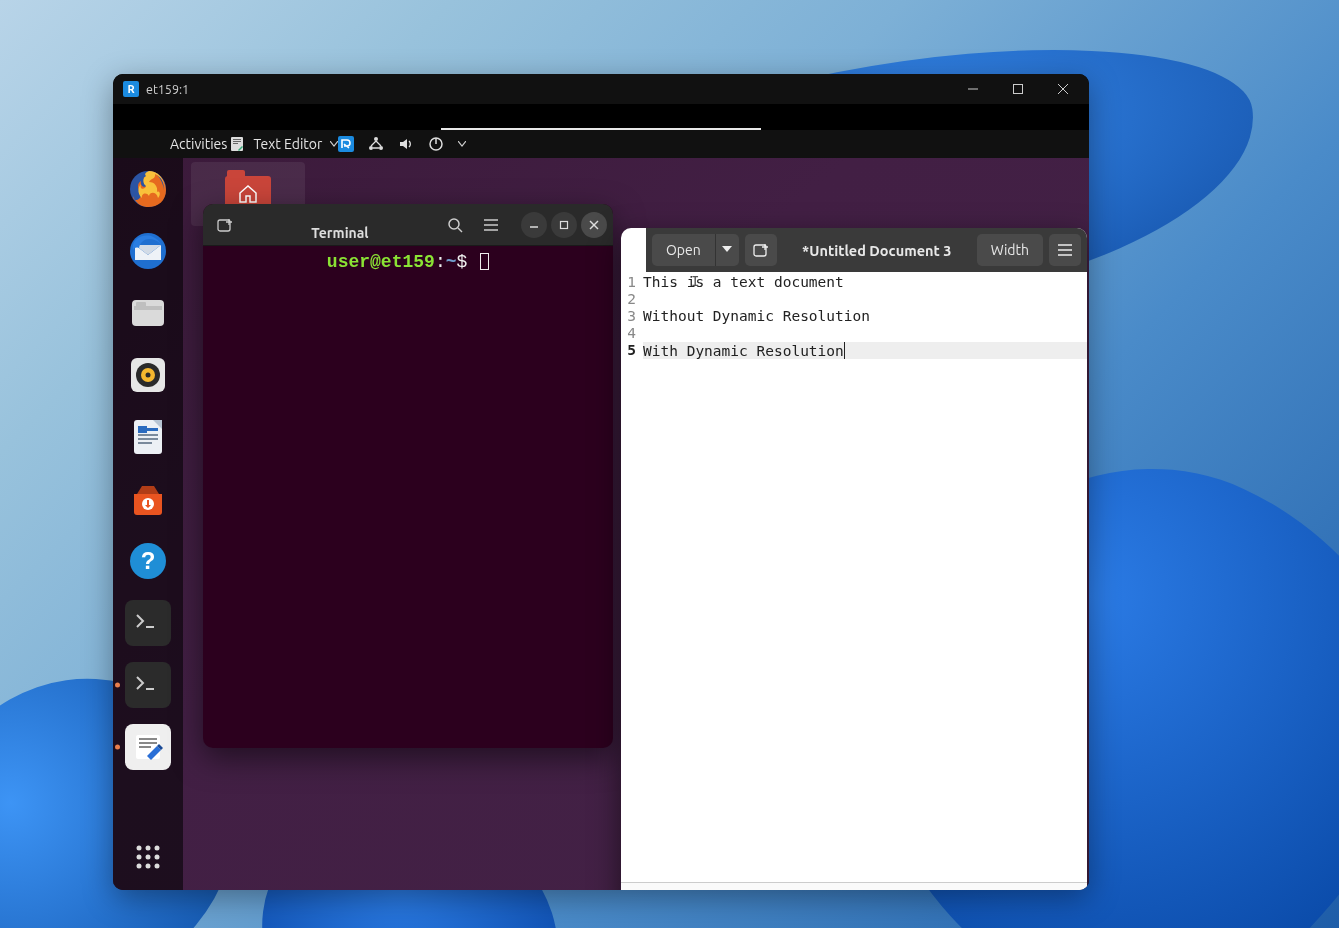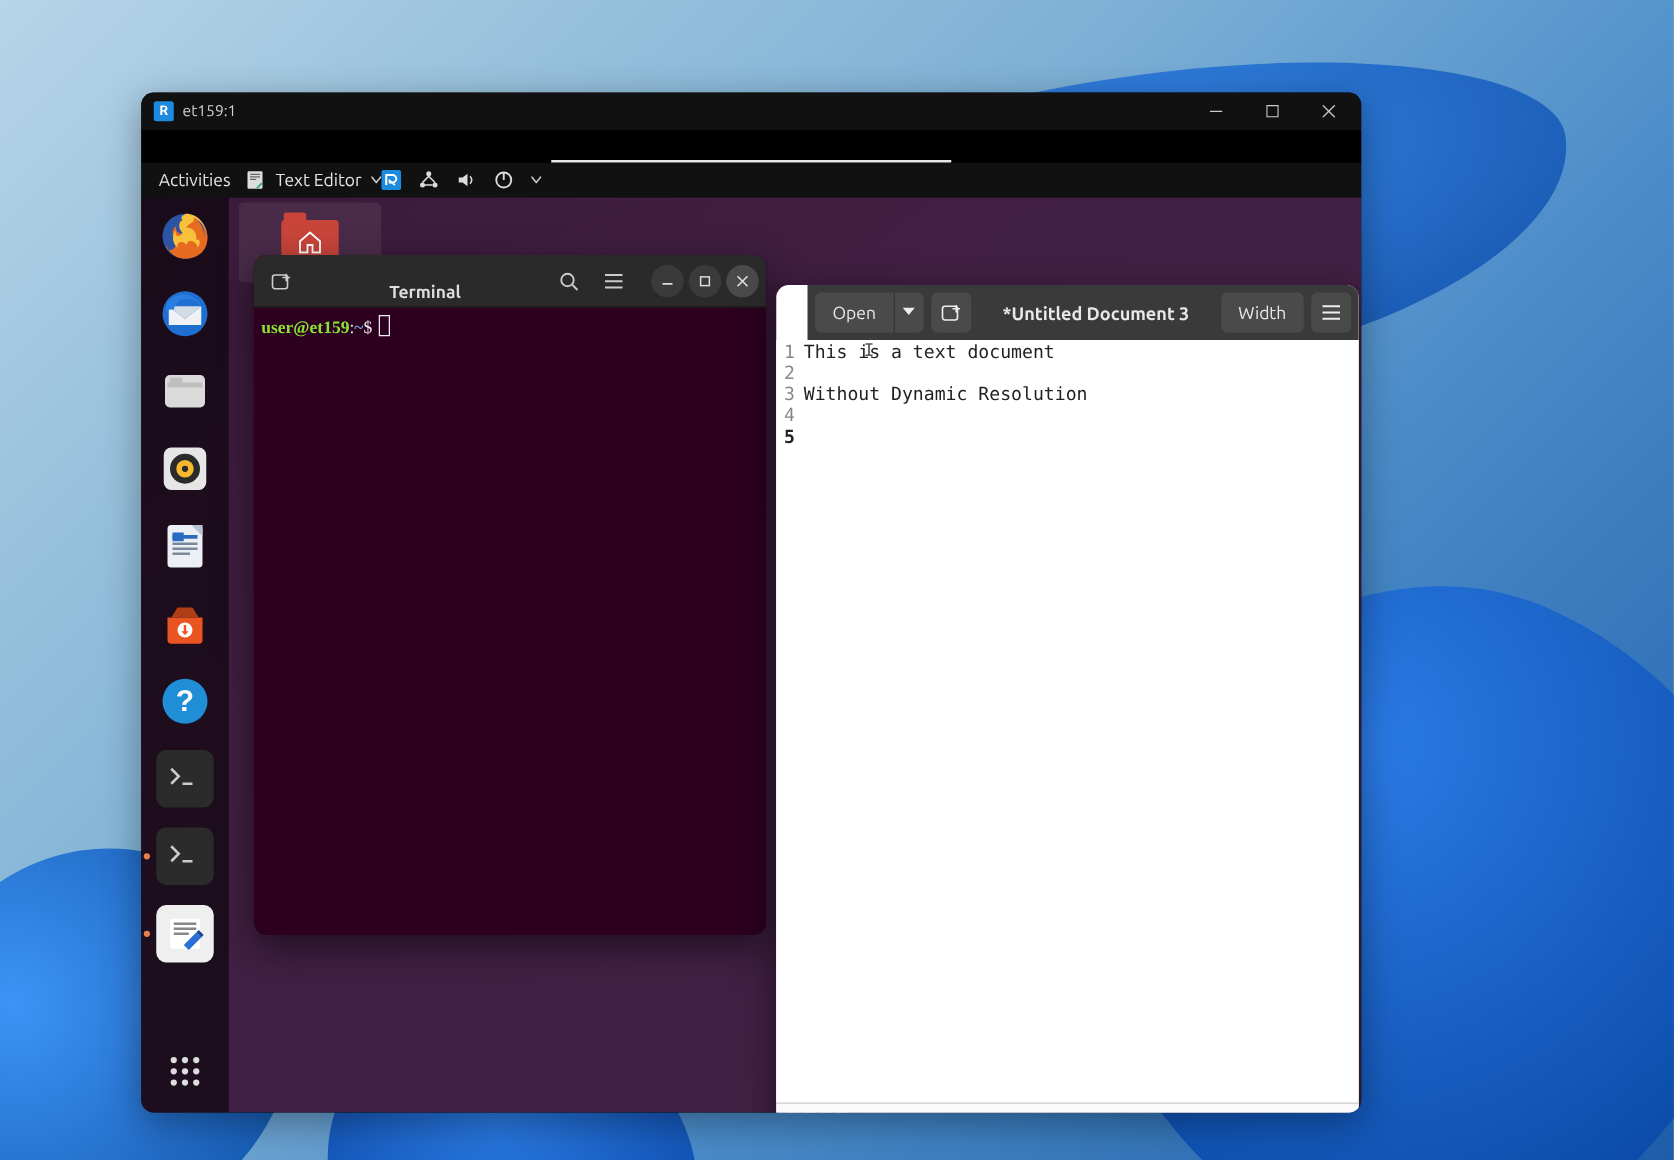--- a/index.html
+++ b/index.html
@@ -66,21 +66,21 @@
 }
 .gnome-topbar {
   height: 28px;
   background: #111;
   display: flex;
   align-items: center;
   color: #e4e4e4;
   font-size: 14px;
   padding: 0 8px;
 }
-.gnome-topbar .left { display: flex; align-items: center; gap: 12px; padding-left: 6px; }
+.gnome-topbar .left { display: flex; align-items: center; gap: 2px; padding-left: 6px; margin-left: 43px; }
 .gnome-topbar .app-ind { display: flex; align-items: center; gap: 8px; }
 .gnome-topbar .center { flex: 1; text-align: center; display: flex; justify-content: center; align-items: center; gap: 8px; }
 .gnome-topbar .right { display: flex; align-items: center; gap: 14px; padding-right: 6px; }
 .dot { width: 8px; height: 8px; border-radius: 50%; background: #e0e0e0; }
 .gic { width: 16px; height: 16px; }
 
 .desktop {
   position: relative;
   height: calc(100% - 30px - 26px - 28px);
   background: #3a1e3a;
@@ -146,23 +146,24 @@
 }
 .gtk-header .title { flex: 1; text-align: center; font-weight: bold; font-size: 14px; margin-top: 16px; }
 .hbtn {
   width: 32px; height: 32px;
   border-radius: 6px;
   display: flex; align-items: center; justify-content: center;
 }
 .hbtn.circle { border-radius: 50%; width: 26px; height: 26px; background: #3a3a3a; }
 .term-body {
   padding: 6px 6px;
-  font-family: Liberation Serif, serif;
-  font-size: 14px;
+  font-family: Liberation Mono, monospace;
+  font-size: 18px;
   color: #eee;
+  text-align: center;
 }
 .term-body .prompt-user { color: #8ae234; font-weight: bold; }
 .term-body .prompt-colon { color: #eee; }
 .term-body .prompt-path { color: #729fcf; font-weight: bold; }
 .term-body .cursor {
   display: inline-block; width: 9px; height: 17px;
   border: 1px solid #eee; vertical-align: -3px; margin-left: 2px;
 }
 
 .editor-window {
@@ -507,20 +508,21 @@
           <div>2</div>
           <div>3</div>
           <div>4</div>
           <div class="cur">5</div>
         </div>
         <div class="code">
           <div class="line" style="position:relative;"><span>This is a text document</span><span class="ibeam" style="position:absolute; left:48px; top:-1px;">𝙸</span></div>
           <div class="line"><span></span></div>
           <div class="line"><span>Without Dynamic Resolution</span></div>
           <div class="line"><span></span></div>
+          <div class="line hl"><span>With Dynamic Resolution</span><span class="caret"></span></div>
         </div>
       </div>
 
       <div class="statusbar">
         <div class="indents">
           <div class="ibox"></div>
             <div class="ibox"></div>
             <div class="ibox"></div>
             <div class="ibox"></div>
         </div>

